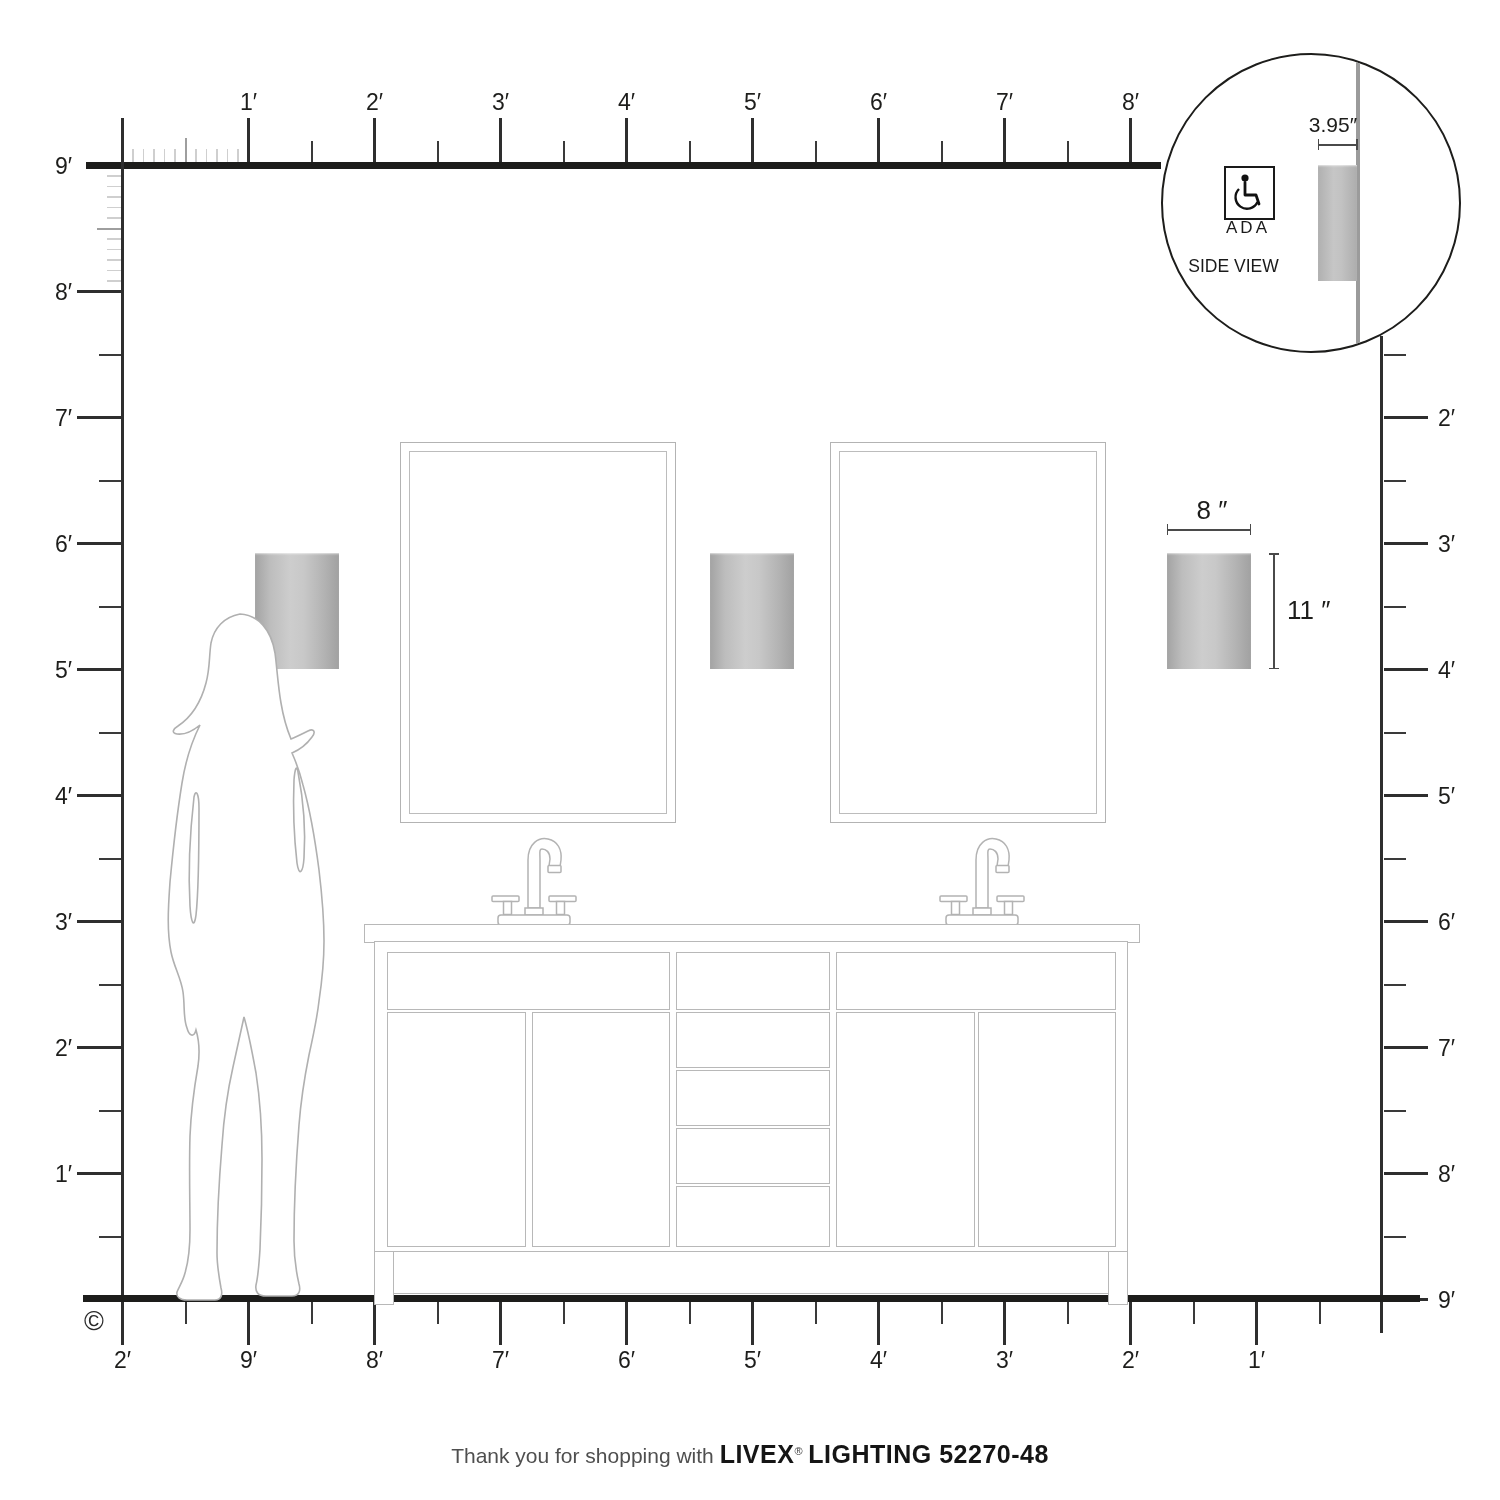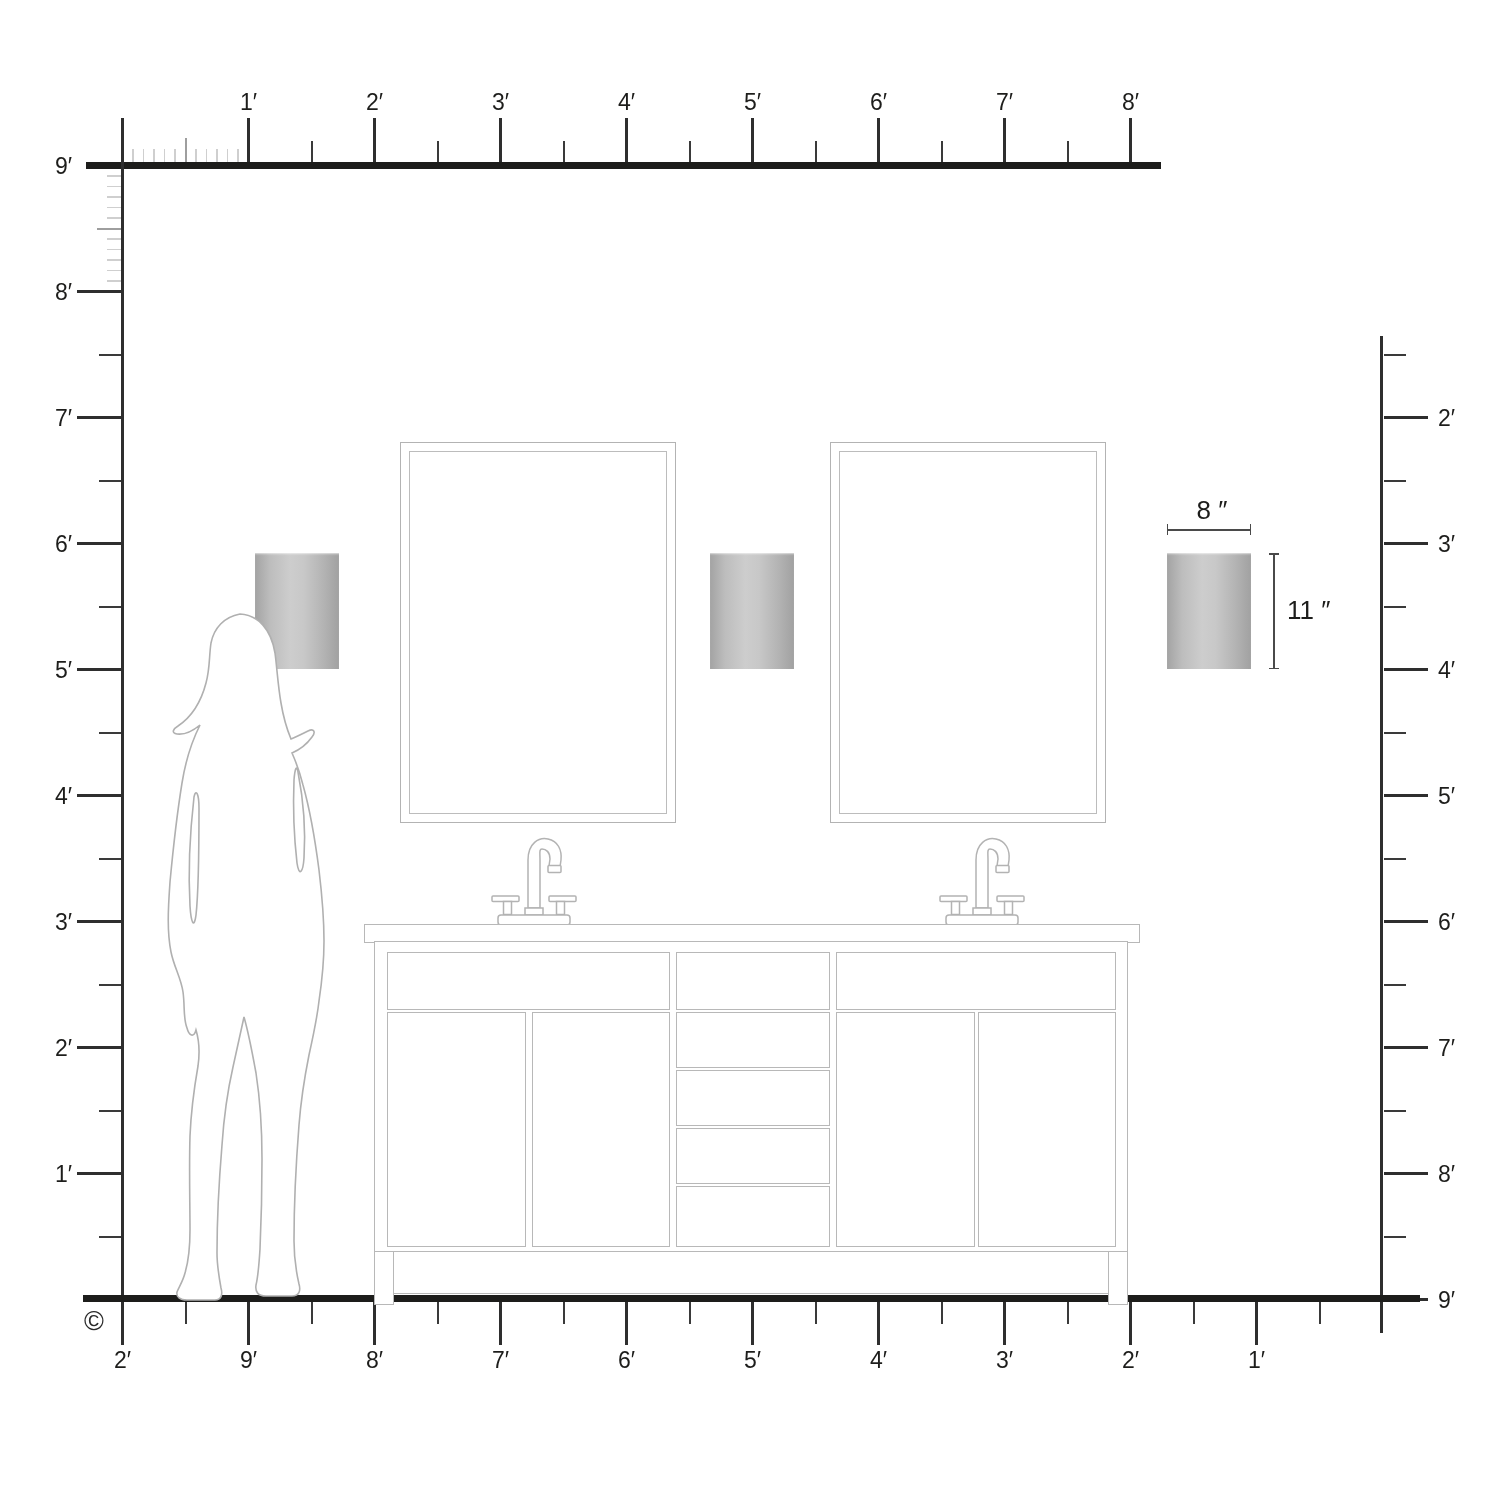--- a/index.html
+++ b/index.html
@@ -139,22 +139,44 @@
   <div class="dline" style="left:1167px;top:529px;width:84px;height:1.6px;"></div>
   <div class="dline" style="left:1166.5px;top:524px;width:1.6px;height:11px;"></div>
   <div class="dline" style="left:1249.5px;top:524px;width:1.6px;height:11px;"></div>
   <div class="dlabel" style="left:1172px;top:495px;width:80px;text-align:center;">8 ″</div>
 
   <div class="dline" style="left:1273px;top:553px;width:1.6px;height:116px;"></div>
   <div class="dline" style="left:1268.5px;top:553px;width:10px;height:1.6px;"></div>
   <div class="dline" style="left:1268.5px;top:667.5px;width:10px;height:1.6px;"></div>
   <div class="dlabel" style="left:1287px;top:595px;width:80px;text-align:left;">11 ″</div>
 
+  <div class="inset">
+    <div class="inset-wall"></div>
+    <div class="inset-sconce"></div>
+    <div class="inset-dline" style="left:155px;top:89px;width:40px;height:1.6px;"></div>
+    <div class="inset-dline" style="left:154.5px;top:84px;width:1.6px;height:11px;"></div>
+    <div class="inset-dline" style="left:193px;top:84px;width:1.6px;height:11px;"></div>
+    <div class="inset-dlabel">3.95″</div>
+    <div class="ada-box">
+      <svg width="36" height="40" viewBox="0 0 36 40">
+        <circle cx="13" cy="5" r="3.6" fill="#111"></circle>
+        <path d="M13,9.5 L13,22 L24,22 L27,31" fill="none" stroke="#111" stroke-width="2.8" stroke-linejoin="round" stroke-linecap="round"></path>
+        <path d="M7,16 A11.5,11.5 0 1 0 25.5,29" fill="none" stroke="#111" stroke-width="2.4"></path>
+      </svg>
+    </div>
+    <div class="ada-label">ADA</div>
+    <div class="sideview-label">SIDE VIEW</div>
+  </div>
 
   <div class="copyright">©</div>
+  <div class="footer">
+    <span>Thank you for shopping with</span>
+    <span class="brand">LIVEX</span><sup>®</sup>
+    <span class="brand">LIGHTING 52270-48</span>
+  </div>
 <div class="bar" style="left: 86px; top: 162px; width: 1075px; height: 7px;"></div>
     <div class="tick" style="left: 247.25px; top: 118px; width: 2.5px; height: 44px;"></div>
     <div class="rlbl" style="left: 218.5px; top: 88px; width: 60px;">1′</div>
     <div class="tick" style="left: 373.25px; top: 118px; width: 2.5px; height: 44px;"></div>
     <div class="rlbl" style="left: 344.5px; top: 88px; width: 60px;">2′</div>
     <div class="tick" style="left: 499.25px; top: 118px; width: 2.5px; height: 44px;"></div>
     <div class="rlbl" style="left: 470.5px; top: 88px; width: 60px;">3′</div>
     <div class="tick" style="left: 625.25px; top: 118px; width: 2.5px; height: 44px;"></div>
     <div class="rlbl" style="left: 596.5px; top: 88px; width: 60px;">4′</div>
     <div class="tick" style="left: 751.25px; top: 118px; width: 2.5px; height: 44px;"></div>

